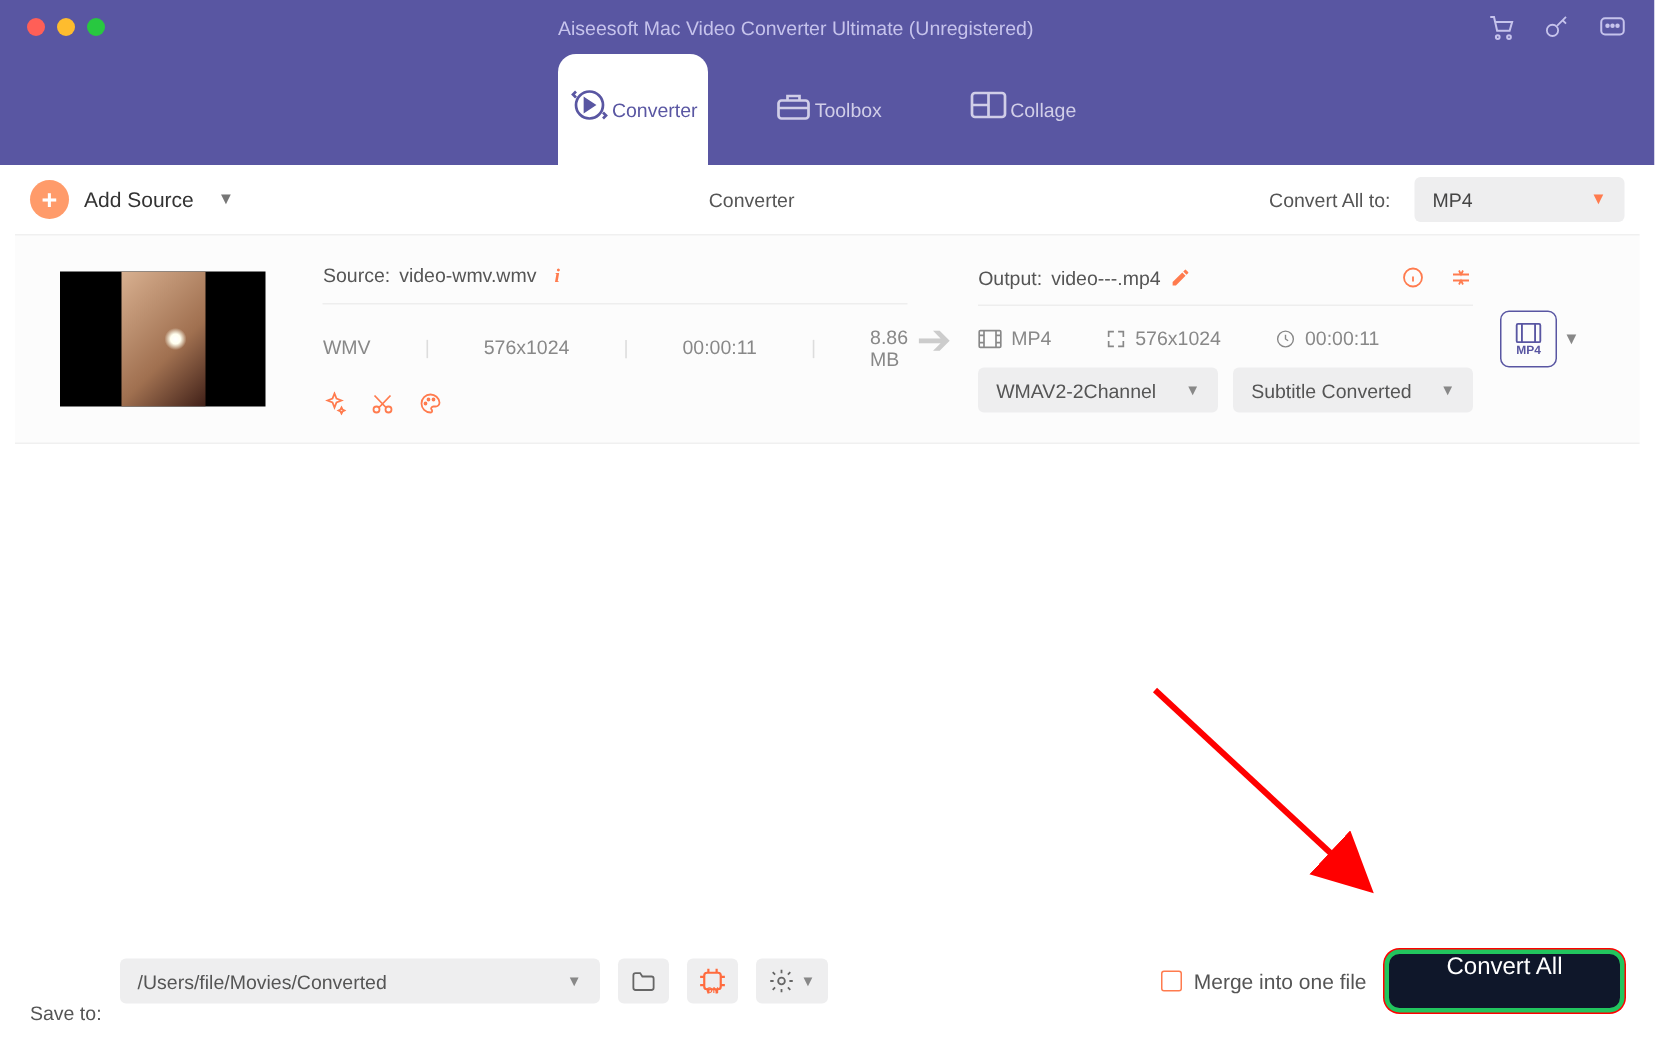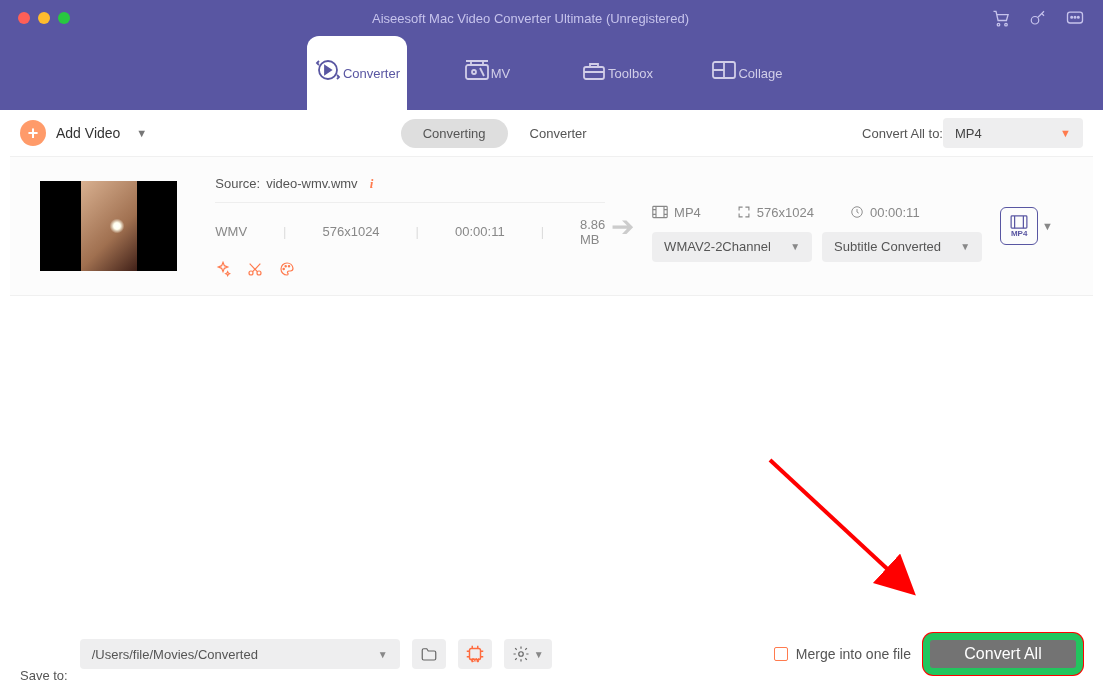--- a/index.html
+++ b/index.html
@@ -50,21 +50,21 @@
 
 .subtabs {
   margin: 0 auto; display: flex; background: transparent;
 }
 .subtab {
   padding: 7px 22px; font-size: 13px; color: #555; cursor: pointer;
   border-radius: 18px;
 }
 .subtab.active { background: #dedede; }
 
-.convert-all-to { display: flex; align-items: center; gap: 0; font-size: 13px; color: #555; }
+.convert-all-to { display: flex; align-items: center; gap: 16px; font-size: 13px; color: #555; }
 .format-select {
   width: 140px; height: 30px; background: #eeeeef; border-radius: 4px;
   display: flex; align-items: center; justify-content: space-between;
   padding: 0 12px; font-size: 13px; color: #444; cursor: pointer;
 }
 .dd-caret { color: #ff7b4e; font-size: 11px; }
 
 
 .file-row {
   margin: 0 10px; height: 140px; background: #fcfcfc;
@@ -155,23 +155,23 @@
 .settings-wrap {
   height: 30px; background: #eeeeef; border-radius: 4px; display: flex;
   align-items: center; padding: 0 8px; gap: 4px; cursor: pointer;
 }
 .spacer { flex: 1; }
 .merge-chk { display: flex; align-items: center; gap: 8px; font-size: 14px; color: #555; cursor: pointer; }
 .chkbox {
   width: 14px; height: 14px; border: 1.6px solid #ff7b4e; border-radius: 2px;
 }
 .convert-btn {
-  width: 160px; height: 42px; background: #737373; color: #fff; font-size: 16px;
-  border-radius: 10px; display: flex; align-items: center; justify-content: center;
-  cursor: pointer; border: 7px solid #22c55e; box-shadow: 0 0 0 1px #ff0000;
+  width: 160px; height: 42px; background: #0f172a; color: #fff; font-size: 16px;
+  border-radius: 10px; display: flex; justify-content: center;
+  cursor: pointer; border: 3px solid #22c55e; box-shadow: 0 0 0 1px #ff0000;
 }
 
 .ico { display:inline-block; }
 svg { display:block; }
 </style>
 </head>
 <body>
 
 <div class="titlebar">
   <div class="traffic-lights">
@@ -212,57 +212,45 @@
           <circle cx="15" cy="13" r="9"></circle>
           <path d="M12 9l6 4-6 4z" fill="#5956a2"></path>
           <path d="M6 4l-2 2 2 2M24 18l2 2-2 2"></path>
         </svg>
     </span>
     <span>Converter</span>
   </div>
   <div class="nav-tab">
     <span class="tab-icon">
       <svg width="28" height="24" viewBox="0 0 28 24" fill="none" stroke="#d1cee8" stroke-width="1.8">
-          <rect x="3" y="7" width="22" height="14" rx="2"></rect>
-          <path d="M8 3v4M20 3v4M3 3h22"></path>
-          <circle cx="11" cy="14" r="2"></circle>
-          <path d="M17 10l4 8"></path>
-        </svg>
-    </span>
-    <span>MV</span>
-  </div>
-  <div class="nav-tab">
-    <span class="tab-icon">
-      <svg width="28" height="24" viewBox="0 0 28 24" fill="none" stroke="#d1cee8" stroke-width="1.8">
           <rect x="4" y="9" width="20" height="12" rx="2"></rect>
           <path d="M10 9V6h8v3M4 14h20"></path>
         </svg>
     </span>
     <span>Toolbox</span>
   </div>
   <div class="nav-tab">
     <span class="tab-icon">
       <svg width="28" height="24" viewBox="0 0 28 24" fill="none" stroke="#d1cee8" stroke-width="1.8">
           <rect x="3" y="4" width="22" height="16" rx="2"></rect>
           <path d="M14 4v16M3 12h11"></path>
         </svg>
     </span>
     <span>Collage</span>
   </div>
 </div>
 
 <div class="toolbar">
   <div class="add-files-btn">
     <span class="add-circle">+</span>
-    <span class="add-text">Add Video</span>
+    <span class="add-text">Add Source</span>
     <span class="add-drop">▼</span>
   </div>
 
   <div class="subtabs">
-    <div class="subtab active">Converting</div>
     <div class="subtab">Converter</div>
   </div>
 
   <div class="convert-all-to">
     <span>Convert All to:</span>
     <div class="format-select">
       <span>MP4</span>
       <span class="dd-caret">▼</span>
     </div>
   </div>
@@ -312,20 +300,42 @@
           </svg>
       </span>
     </div>
   </div>
 
   <div class="arrow-col">
     <span class="arrow-big">➔</span>
   </div>
 
   <div class="out-col">
+    <div class="out-line">
+      <span>Output:</span>
+      <span>video---.mp4</span>
+      <span style="color:#ff7b4e">
+        <svg width="14" height="14" viewBox="0 0 24 24" fill="#ff7b4e">
+            <path d="M3 17.25V21h3.75L17.8 9.94l-3.75-3.75L3 17.25zM20.7 7.04a1 1 0 000-1.41l-2.34-2.34a1 1 0 00-1.41 0l-1.83 1.83 3.75 3.75 1.83-1.83z"></path>
+          </svg>
+      </span>
+      <span class="right-icons">
+        <span>
+          <svg width="16" height="16" viewBox="0 0 24 24" fill="none" stroke="#ff7b4e" stroke-width="1.8">
+              <circle cx="12" cy="12" r="9"></circle>
+              <path d="M12 8v.01M12 11v5"></path>
+            </svg>
+        </span>
+        <span>
+          <svg width="16" height="16" viewBox="0 0 24 24" fill="none" stroke="#ff7b4e" stroke-width="1.8">
+              <path d="M4 9h16M4 15h16M10 5l2 4 2-4M10 19l2-4 2 4"></path>
+            </svg>
+        </span>
+      </span>
+    </div>
     <div class="out-meta">
       <span class="meta-item">
         <span>
           <svg width="16" height="14" viewBox="0 0 20 16" fill="none" stroke="#888" stroke-width="1.4">
               <rect x="1" y="1" width="18" height="14" rx="1"></rect>
               <path d="M5 1v14M15 1v14M1 5h4M1 11h4M15 5h4M15 11h4"></path>
             </svg>
         </span>
         <span>MP4</span>
       </span>

